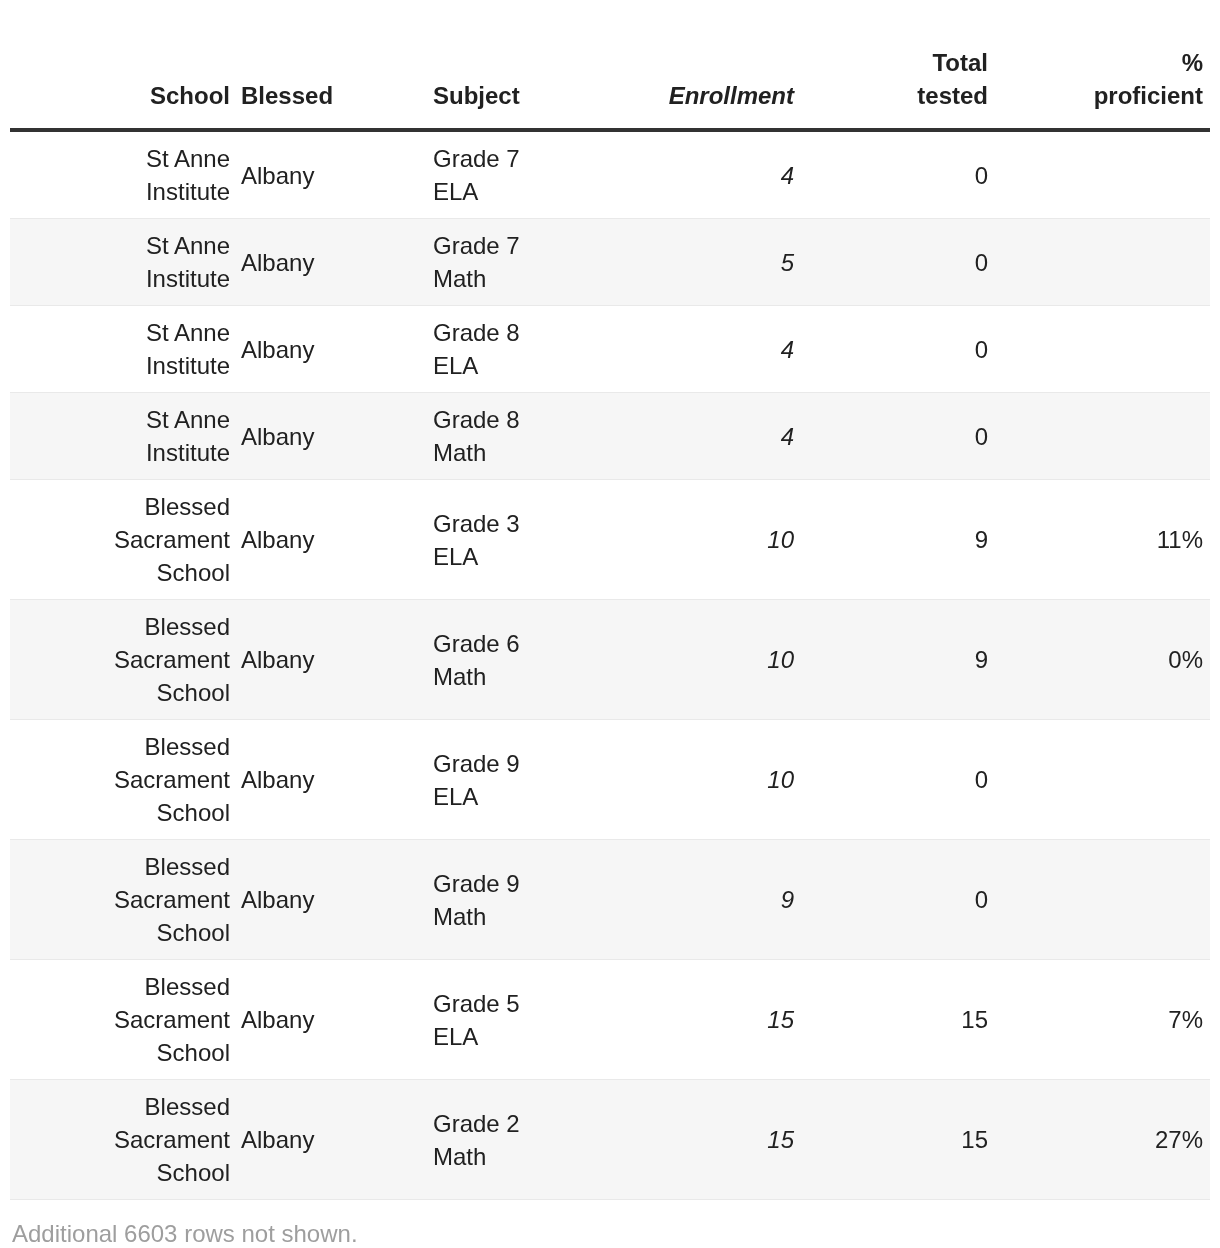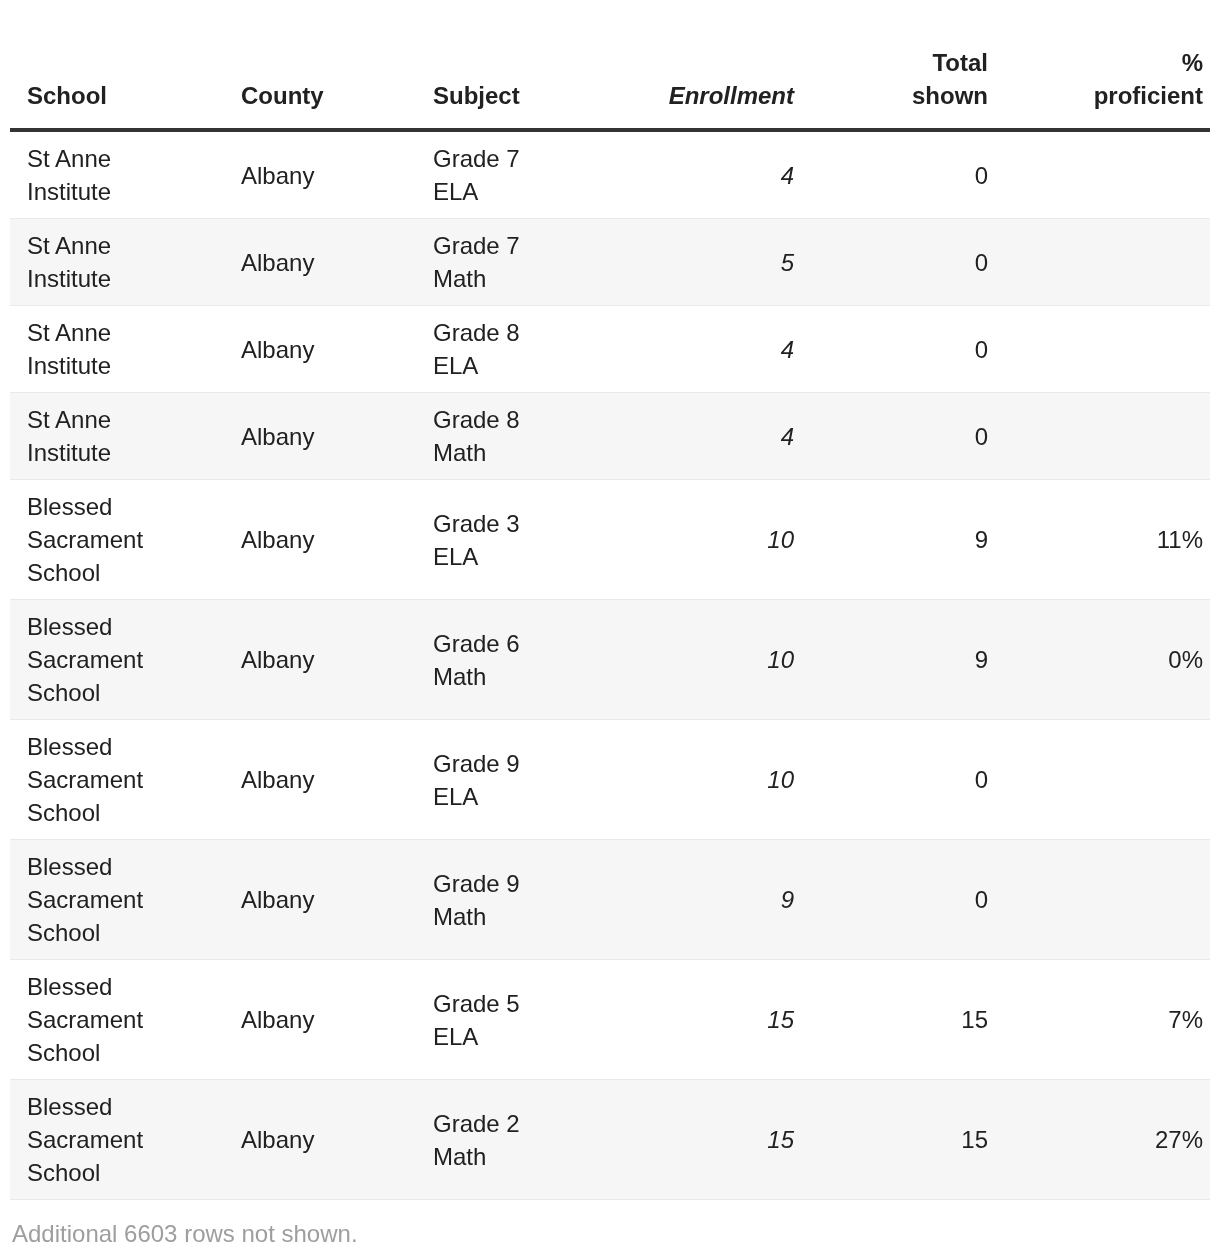--- a/index.html
+++ b/index.html
@@ -42,21 +42,21 @@
     vertical-align: middle;
     padding-top: 10px;
     padding-bottom: 10px;
     border-bottom: 1px solid #e9e9e9;
     line-height: 33px;
     text-align: left;
   }
   tbody td.al-right { text-align: right; }
 
   
-  .p-school  { padding-left: 17px; }
+  .p-school  { padding-left: 17px; text-align: right; }
   .p-county  { padding-left: 11px; }
   .p-subject { padding-left: 13px; }
   .p-enroll  { padding-right: 6px; font-style: italic; }
   .p-tested  { padding-right: 6px; }
   .p-pct     { padding-right: 7px; }
 
   tbody tr:nth-child(even) { background: #f6f6f6; }
 
   
   .wrap-school  { display: inline-block; max-width: 126px; }
@@ -77,24 +77,24 @@
       <col class="c-school">
         <col class="c-county">
         <col class="c-subject">
       <col class="c-enroll">
         <col class="c-tested">
         <col class="c-pct">
     </colgroup>
     <thead>
       <tr>
         <th class="p-school"><span>School</span></th>
-        <th class="p-county"><span>County</span></th>
+        <th class="p-county"><span>Blessed</span></th>
         <th class="p-subject"><span>Subject</span></th>
         <th class="al-right p-enroll"><span>Enrollment</span></th>
-        <th class="al-right p-tested"><span>Total</span><br><span>shown</span></th>
+        <th class="al-right p-tested"><span>Total</span><br><span>tested</span></th>
         <th class="al-right p-pct"><span>%</span><br><span>proficient</span></th>
       </tr>
     </thead>
     <tbody>
       <tr>
         <td class="p-school"><span class="wrap-school">St Anne Institute</span></td>
         <td class="p-county"><span>Albany</span></td>
         <td class="p-subject"><span class="wrap-subject">Grade 7 ELA</span></td>
         <td class="al-right p-enroll"><span>4</span></td>
         <td class="al-right p-tested"><span>0</span></td>

